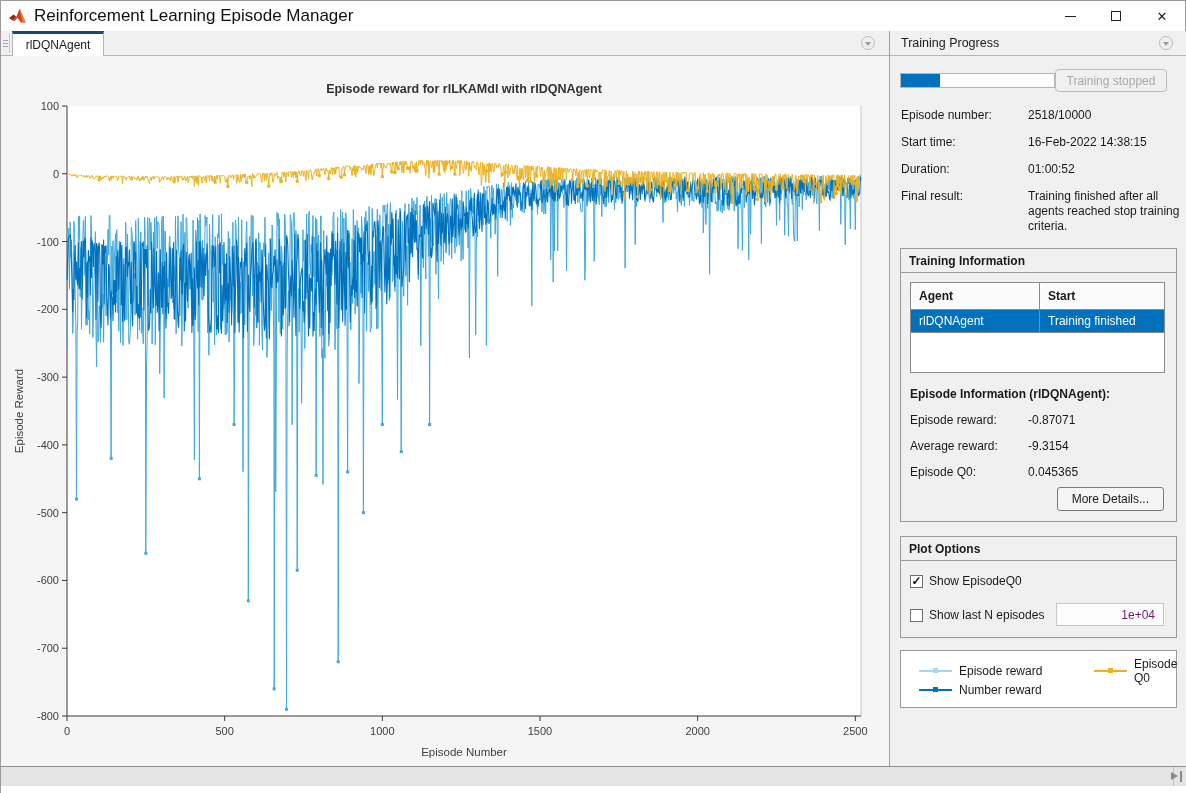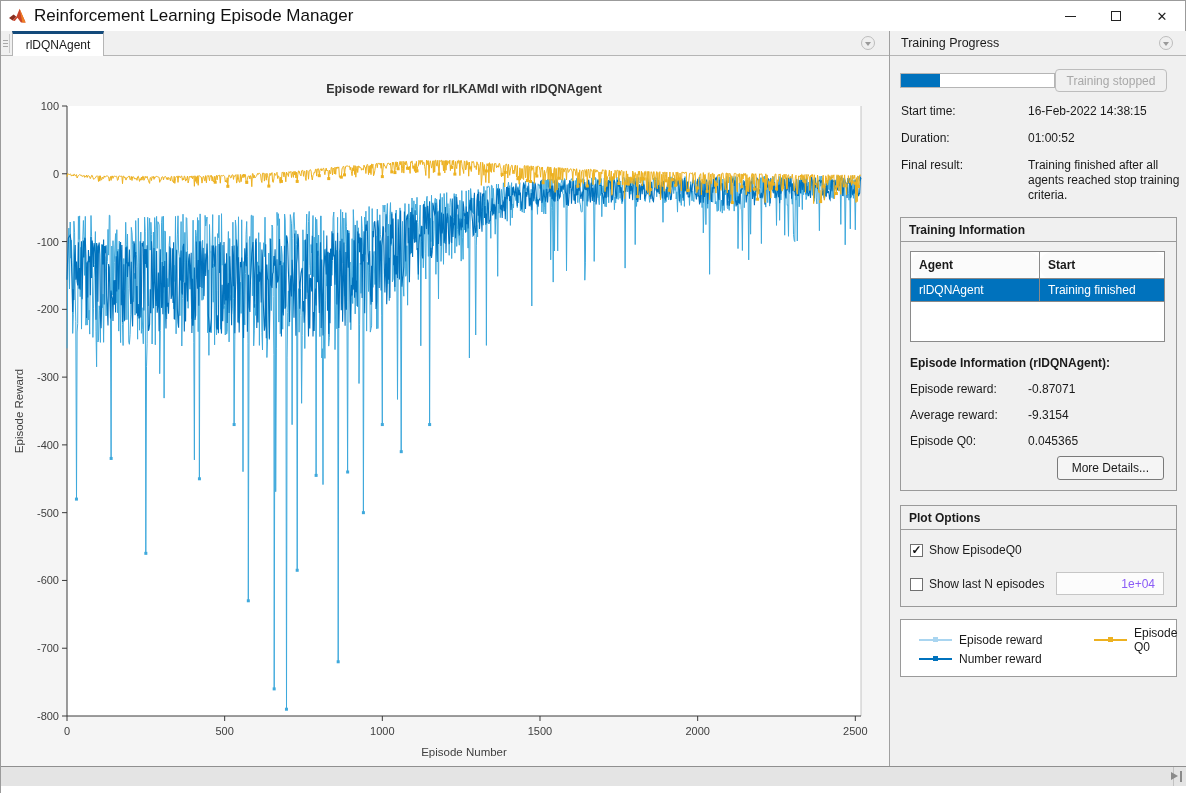--- a/index.html
+++ b/index.html
@@ -58,21 +58,21 @@
   .table-empty { height:40px; background:#fff; border:1px solid #8a8a8a; border-top:none; margin:0 0 0 9px; width:255px; }
 
   .ep-info-title { font-weight:bold; margin:14px 0 0 9px; }
   .ep-row { display:flex; margin:12px 0 0 9px; }
   .ep-label { width:118px; }
   .more-row { text-align:right; margin:8px 12px 10px 0;text-decoration:underline; }
   .more-btn { display:inline-block; border:1px solid #7a7a7a; border-radius:3px; background:#f5f5f5; padding:4px 14px; font-size:12px; }
 
   .opt-row { display:flex; align-items:center; margin:10px 0 0 9px; height:20px; position:relative; }
   .checkbox { width:13px; height:13px; border:1px solid #707070; background:#fff; margin-right:6px; display:inline-flex; align-items:center; justify-content:center; font-size:12px; font-weight:bold; color:#111; line-height:1; }
-  .n-input { position:absolute; right:12px; top:-2px; width:108px; height:23px; border:1px solid #c6c6c6; background:#fcfcfc; color:#8b5cf6; font-size:12px; text-align:right; padding-right:8px; font-family:"Liberation Sans",sans-serif; }
+  .n-input { position:absolute; right:12px; top:-2px; width:108px; height:23px; border:1px solid #c6c6c6; background:#fcfcfc; color:#701a75; font-size:12px; text-align:right; padding-right:8px; font-family:"Liberation Sans",sans-serif; }
   .opt-pad { height:12px; }
 
   .legend-box { margin:12px 10px 0 10px; border:1px solid #9a9a9a; background:#fff; height:58px; padding:10px 0 0 18px; }
   .legend-grid { display:grid; grid-template-columns: 175px auto; grid-auto-rows:19px; }
   .legend-item { display:flex; align-items:center; font-size:12px; }
   .legend-line { position:relative; width:33px; height:2px; margin-right:7px; flex:0 0 auto; }
   .legend-marker { position:absolute; left:14px; top:-1.5px; width:5px; height:5px; }
 
   
   .bottom-bar { position:absolute; left:0; top:765px; width:1186px; height:20px; background:#e4e4e4; border-top:1px solid #8f8f8f; }
@@ -264,20 +264,24 @@
     </div>
 
     <div class="panel-body">
       <div class="progress-row">
         <div class="progress-track">
           <div class="progress-fill" style="width: 25.18%;"></div>
         </div>
         <div class="stopped-btn">Training stopped</div>
       </div>
 
+      <div class="field-row" style="margin-top:16px;">
+        <span class="field-label">Episode number:</span>
+        <span class="field-value">2518/10000</span>
+      </div>
       <div class="field-row">
         <span class="field-label">Start time:</span>
         <span class="field-value">16-Feb-2022 14:38:15</span>
       </div>
       <div class="field-row">
         <span class="field-label">Duration:</span>
         <span class="field-value">01:00:52</span>
       </div>
       <div class="field-row">
         <span class="field-label">Final result:</span>

